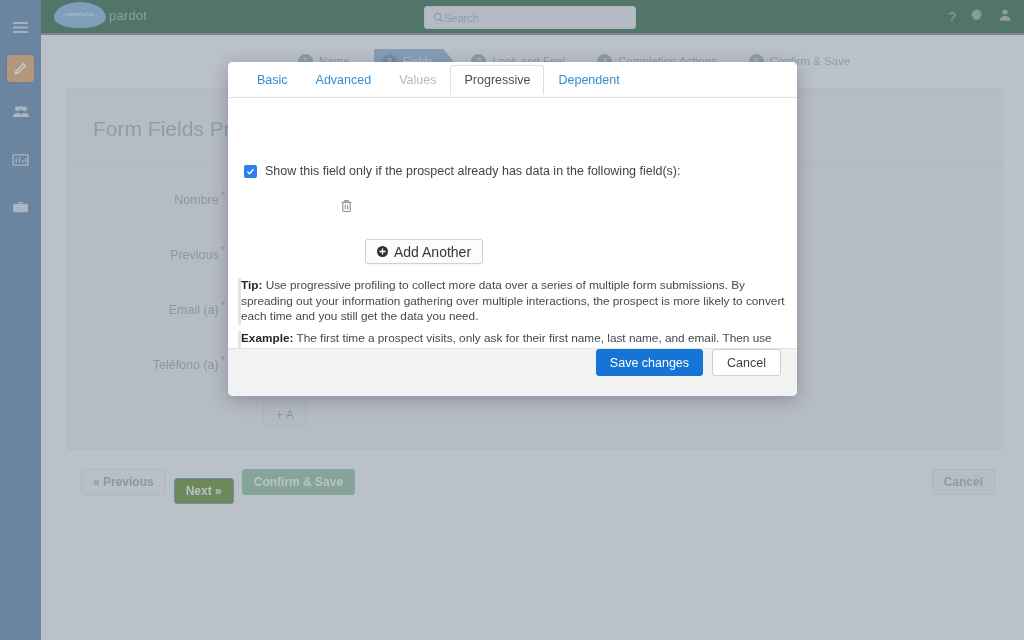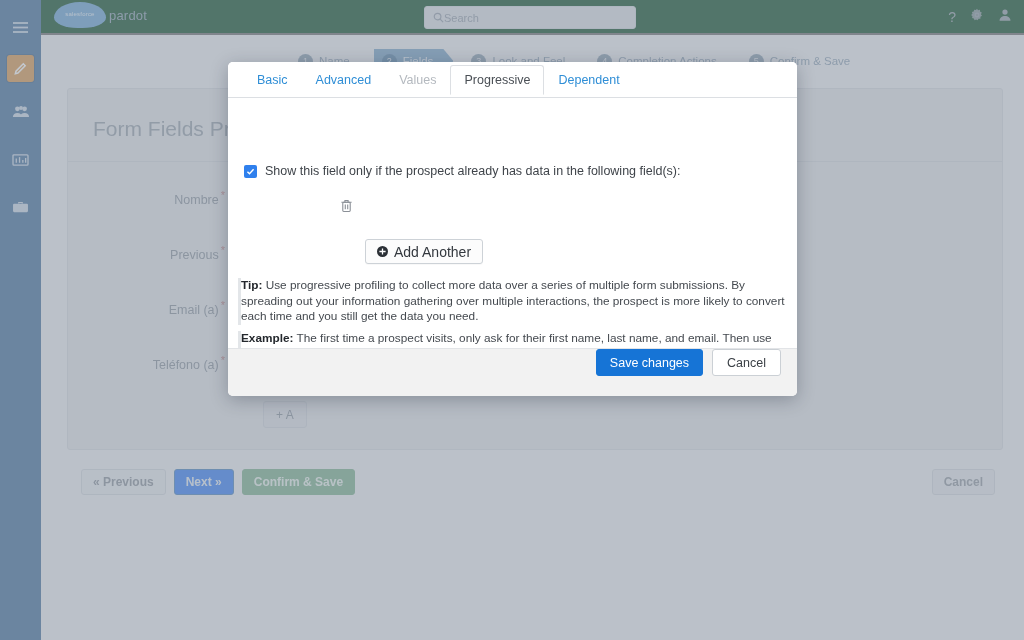--- a/index.html
+++ b/index.html
@@ -118,21 +118,21 @@
 
   .footer-bar {
     position: absolute; left: 26px; top: 425px; width: 936px; height: 44px; font-weight: bold;
   }
   .btn {
     height: 26px; padding: 0 11px; border-radius: 3px; font-size: 12px;
     display: inline-flex; align-items: center; justify-content: center;
     border: 1px solid transparent; white-space: nowrap;
   }
   .btn-prev { background: #e9ecef; border-color: #d4d9de; color: #8d959d; }
-  .btn-next { background: #3b82f6; border-color: #4f87bf; color: #e6eff7; }
+  .btn-next { background: #4d7c0f; border-color: #4f87bf; color: #e6eff7; margin-top: 9px; }
   .btn-confirm { background: #80b391; border-color: #80b391; color: #e9f3ec; }
   .btn-cancel-bg { background: #e6e9ec; border-color: #d4d8dd; color: #959ca3; }
 
   
   #overlay {
     position: absolute; inset: 0; background: rgba(140,150,163,0.52);
   }
 
   
   #modal {

